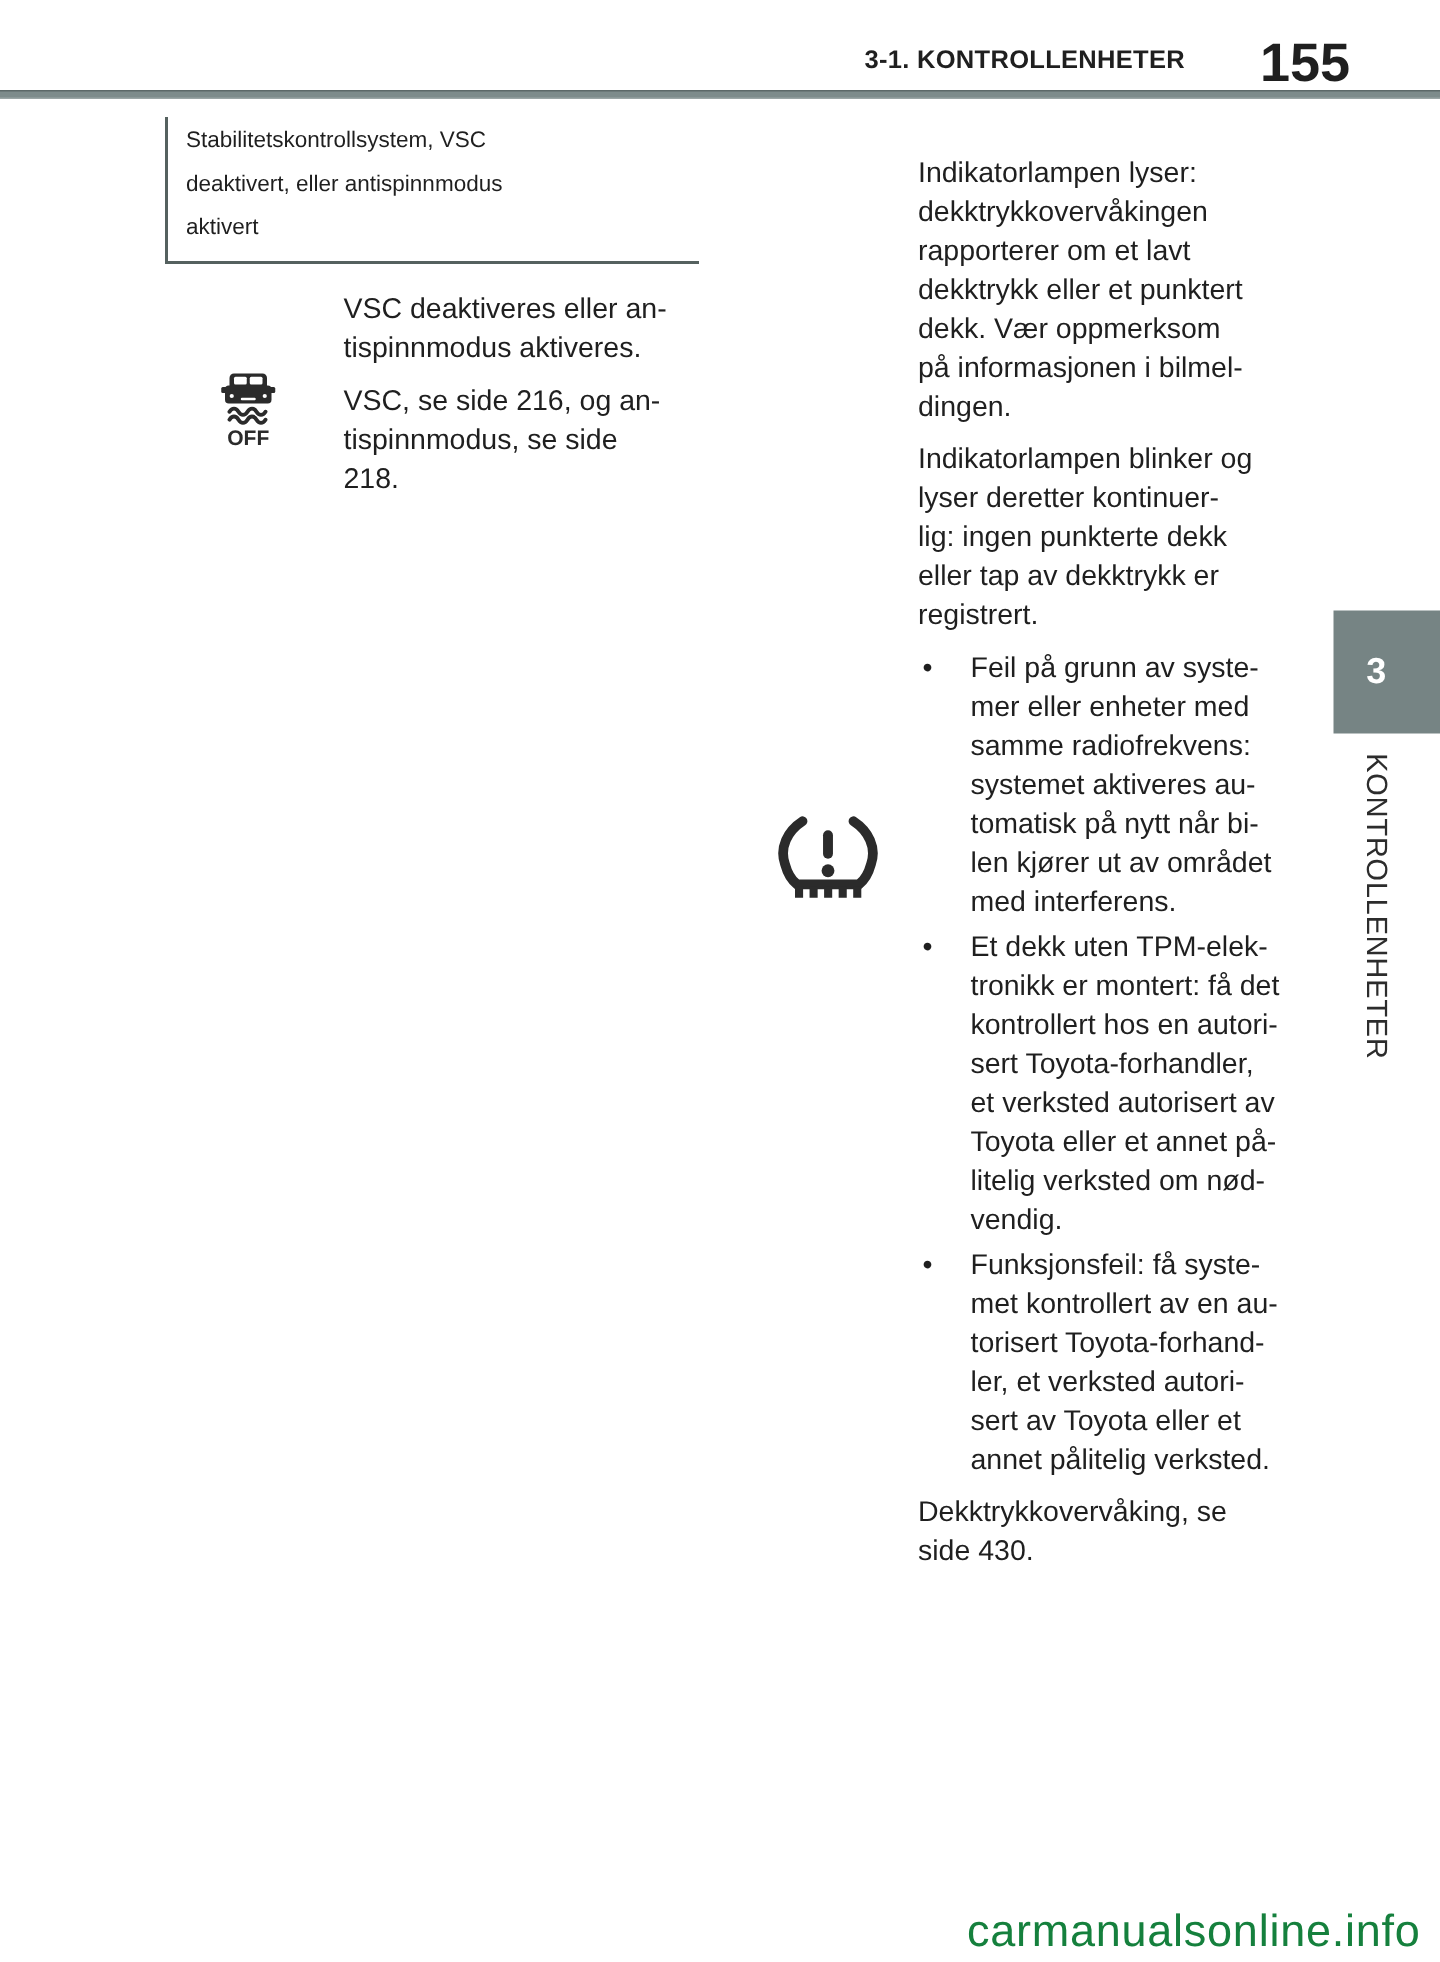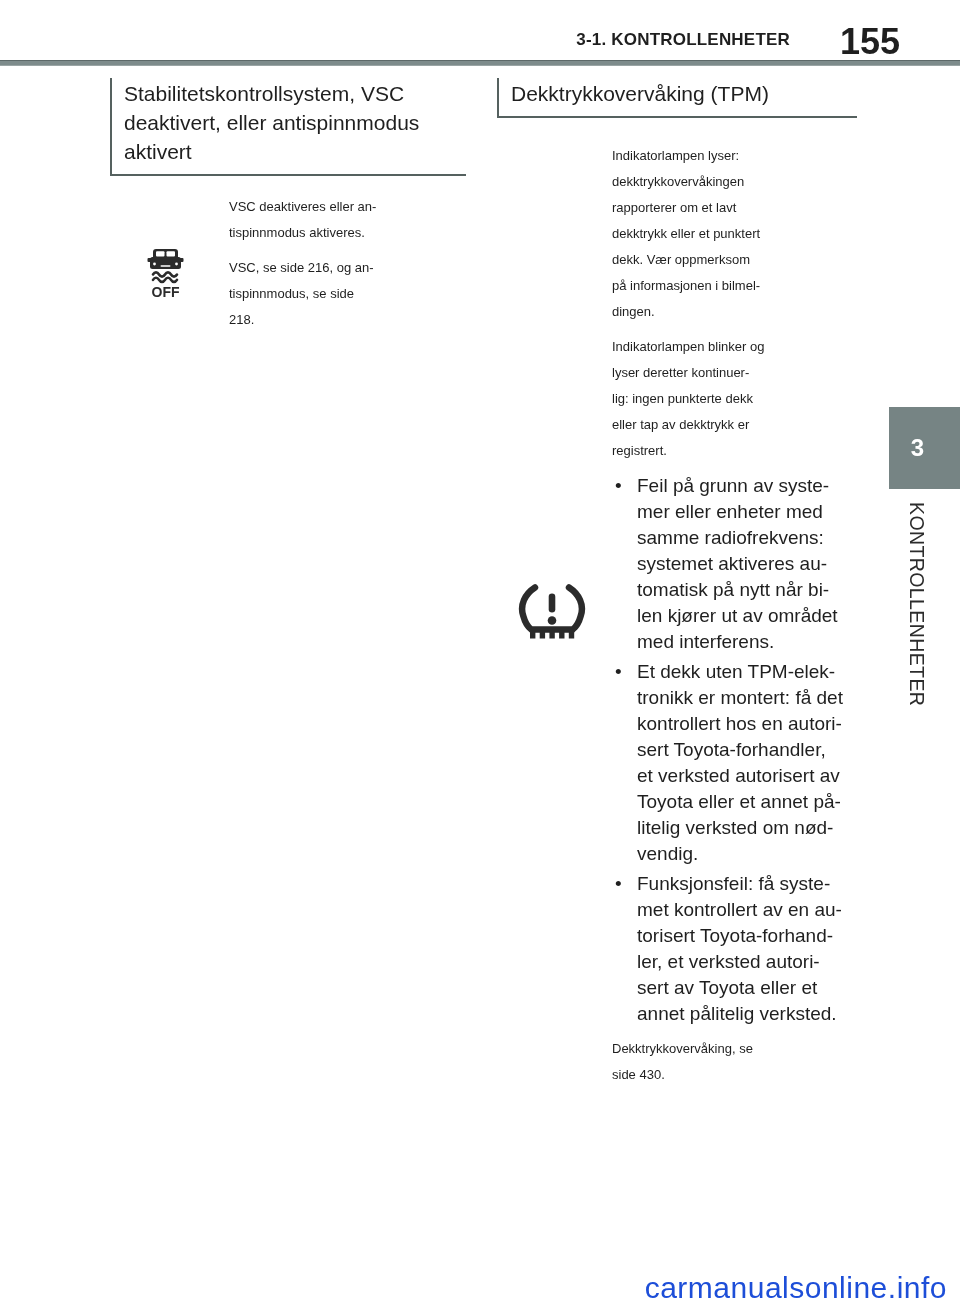--- a/index.html
+++ b/index.html
@@ -43,48 +43,48 @@
     border-bottom: 1px solid #9aa5a5;
   }
 
   
   .col { position: absolute; top: 78px; }
   .col-left  { left: 110px; width: 356px; }
   .col-right { left: 497px; width: 360px; }
 
   .heading-box {
     margin: 0;
-    font-size: 21px;
+    font-size: 15px;
     font-weight: normal;
     line-height: 29px;
     border-left: 2px solid #55615f;
     border-bottom: 2px solid #55615f;
     padding: 1px 0 8px 12px;
     white-space: pre-line;
   }
 
   .body { position: relative; }
   .col-left  .body { margin-top: 18px; padding-left: 119px; }
   .col-right .body { margin-top: 25px; padding-left: 115px; }
 
   .bodytext {
     margin: 0 0 9px 0;
-    font-size: 13px;
+    font-size: 19px;
     line-height: 26px;
     white-space: pre-line;
   }
   .bullets { list-style: none; margin: 0 0 9px 0; padding: 0; }
   .bullet-item {
     display: flex;
     margin: 0 0 4px 0;
     font-size: 19px;
     line-height: 26px;
   }
   .bullet-item .marker { flex: none; width: 22px; padding-left: 3px; }
-  .bullet-item .bullet-text { white-space: pre-line; }
+  .bullet-item .bullet-text { white-space: pre-line; margin-left: 10px; }
 
   
   .vsc-icon-wrap  { position: absolute; left: 37px; top: 54px; width: 37px; height: 50px; }
   .tpms-icon-wrap { position: absolute; left: 19px; top: 441px; width: 72px; height: 57px; }
   .vsc-icon-wrap svg, .tpms-icon-wrap svg { display: block; width: 100%; height: 100%; }
 
   
   .chapter-tab {
     position: absolute;
     left: 889px;
@@ -112,21 +112,21 @@
     color: #2c2c2c;
     white-space: nowrap;
   }
 
   
   .watermark {
     position: absolute;
     top: 1271px;
     right: 13px;
     font-size: 30px;
-    color: #1d4ed8;
+    color: #15803d;
     letter-spacing: 0.5px;
   }
 </style>
 </head>
 <body>
 
 <div class="page">
 
   <div class="running-head">3-1. KONTROLLENHETER</div>
   <div class="page-number">155</div>
@@ -161,21 +161,20 @@
       </div>
       <p class="bodytext">VSC deaktiveres eller an-
 tispinnmodus aktiveres.</p>
       <p class="bodytext">VSC, se side 216, og an-
 tispinnmodus, se side
 218.</p>
     </div>
   </section>
 
   <section class="col col-right">
-    <h2 class="heading-box">Dekktrykkovervåking (TPM)</h2>
     <div class="body">
       <div class="tpms-icon-wrap">
         <svg viewBox="0 0 72 57" xmlns="http://www.w3.org/2000/svg">
           <path d="M19,3.5 C9,10 3.5,21 7.3,32 C8.8,37.5 11.3,42.5 15.3,45.5 L56.7,45.5 C60.7,42.5 63.2,37.5 64.7,32 C68.5,21 63,10 53,3.5" fill="none" stroke="#2b2b2b" stroke-width="6.5" stroke-linecap="round"></path>
           <g fill="#2b2b2b">
             <rect x="14" y="47" width="5.4" height="7.5"></rect>
             <rect x="23.7" y="47" width="5.4" height="7.5"></rect>
             <rect x="33.4" y="47" width="5.4" height="7.5"></rect>
             <rect x="43.1" y="47" width="5.4" height="7.5"></rect>
             <rect x="52.8" y="47" width="5.4" height="7.5"></rect>

